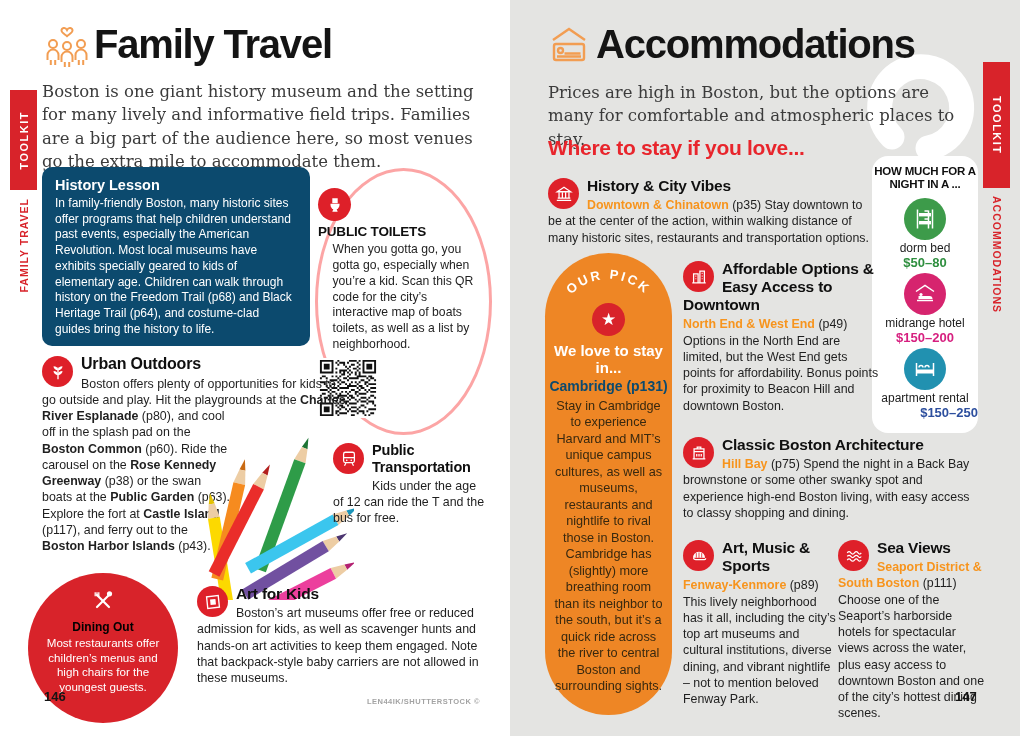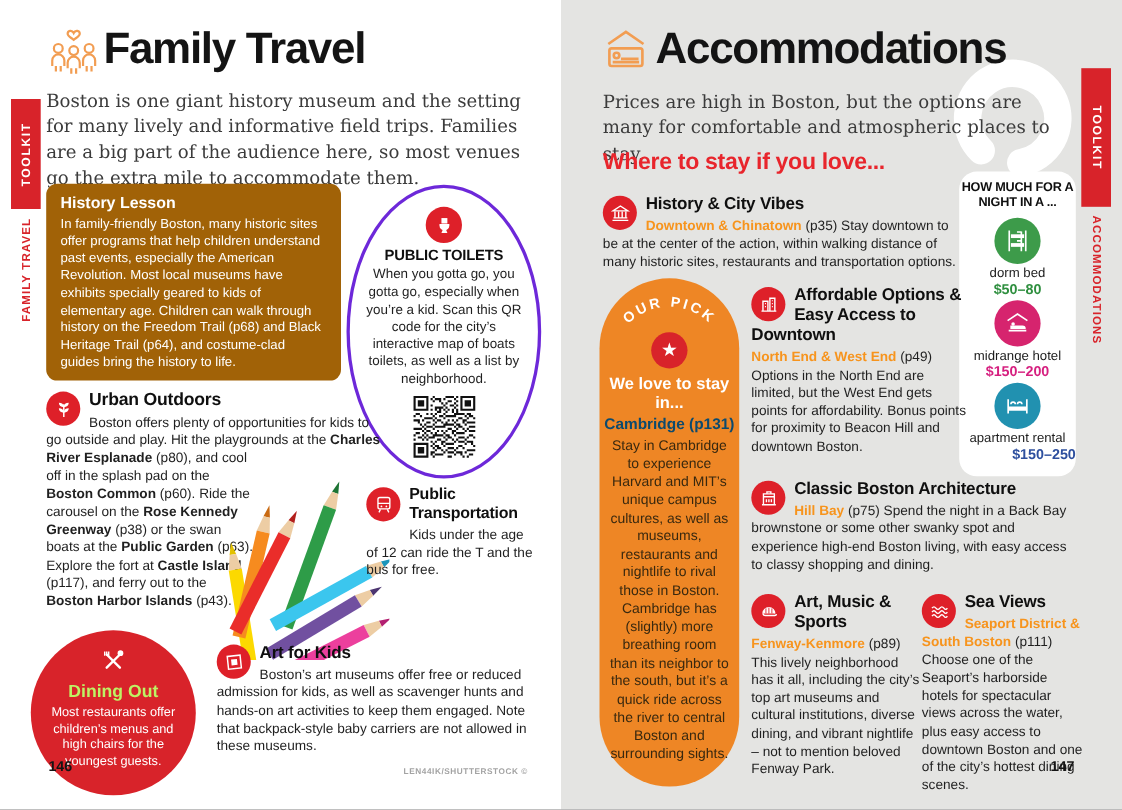--- a/index.html
+++ b/index.html
@@ -27,42 +27,42 @@
   .sec{position:absolute;}
   .icon-circle{float:left;width:31px;height:31px;border-radius:50%;background:#de2029;
                display:flex;align-items:center;justify-content:center;margin:1px 8px 4px 0;}
   .sec h3{margin:0;font-size:15.5px;line-height:1.17;font-weight:bold;color:#0f0f0f;letter-spacing:-0.2px;}
   .sec p{margin:2px 0 0;font-size:12.4px;line-height:1.31;color:#1f1f1f;}
   .seg-b{font-weight:bold;}
   .seg-o{font-weight:bold;color:#f7941d;}
   .seg-sp{float:right;width:118px;height:148px;}
 
   
-  .hl-box{position:absolute;left:42px;top:167px;width:268px;height:179px;background:#a16207;
+  .hl-box{position:absolute;left:42px;top:167px;width:268px;height:179px;background:#0c4a6e;
           border-radius:10px;color:#fff;padding:10px 13px;box-sizing:border-box;}
   .hl-box h2{margin:0 0 3px;font-size:14.5px;color:#fff;}
   .hl-box p{margin:0;font-size:12px;line-height:1.31;color:#fff;}
 
   .toilets{position:absolute;left:315px;top:168px;width:177px;height:267px;background:#fff;
-           border:3px solid #6d28d9;border-radius:50%;box-sizing:border-box;text-align:center;}
+           border:3px solid #fca5a5;border-radius:50%;box-sizing:border-box;}
   .toilets .icon-circle{float:none;display:inline-flex;width:33px;height:33px;margin:17px 0 2px;}
   .toilets h2{margin:1px 0 3px;font-size:13.5px;letter-spacing:-0.2px;color:#0f0f0f;}
   .toilets p{margin:0 auto;width:142px;font-size:12.2px;line-height:1.3;color:#1f1f1f;}
   .qr{margin-top:5px;}
 
   .sec-urban{left:42px;top:355px;width:306px;}
   .sec-urban h3{font-size:16px;}
   .sec-transport{left:333px;top:442px;width:152px;}
   .sec-transport h3{font-size:14.5px;}
   .sec-art{left:197px;top:585px;width:289px;}
   .pencils{position:absolute;left:186px;top:420px;}
 
   .dining{position:absolute;left:28px;top:573px;width:150px;height:150px;border-radius:50%;
           background:#d8232a;color:#fff;text-align:center;box-sizing:border-box;padding-top:15px;}
-  .dining h3{margin:2px 0 2px;font-size:16px;color:#bef264;}
+  .dining h3{margin:2px 0 2px;font-size:12px;color:#000000;}
   .dining p{margin:0 auto;width:124px;font-size:11.6px;line-height:1.27;color:#fff;}
 
   .pagenum{position:absolute;font-size:13px;font-weight:bold;color:#141414;}
   .credit{position:absolute;left:290px;top:697px;width:190px;text-align:right;
           font-size:7.5px;font-weight:bold;letter-spacing:0.5px;color:#a3a3a3;}
 
   
   .where{position:absolute;left:38px;top:136px;margin:0;font-size:21px;font-weight:bold;
          letter-spacing:-0.3px;color:#e8252c;}
   .sec-vibes{left:38px;top:177px;width:324px;}

